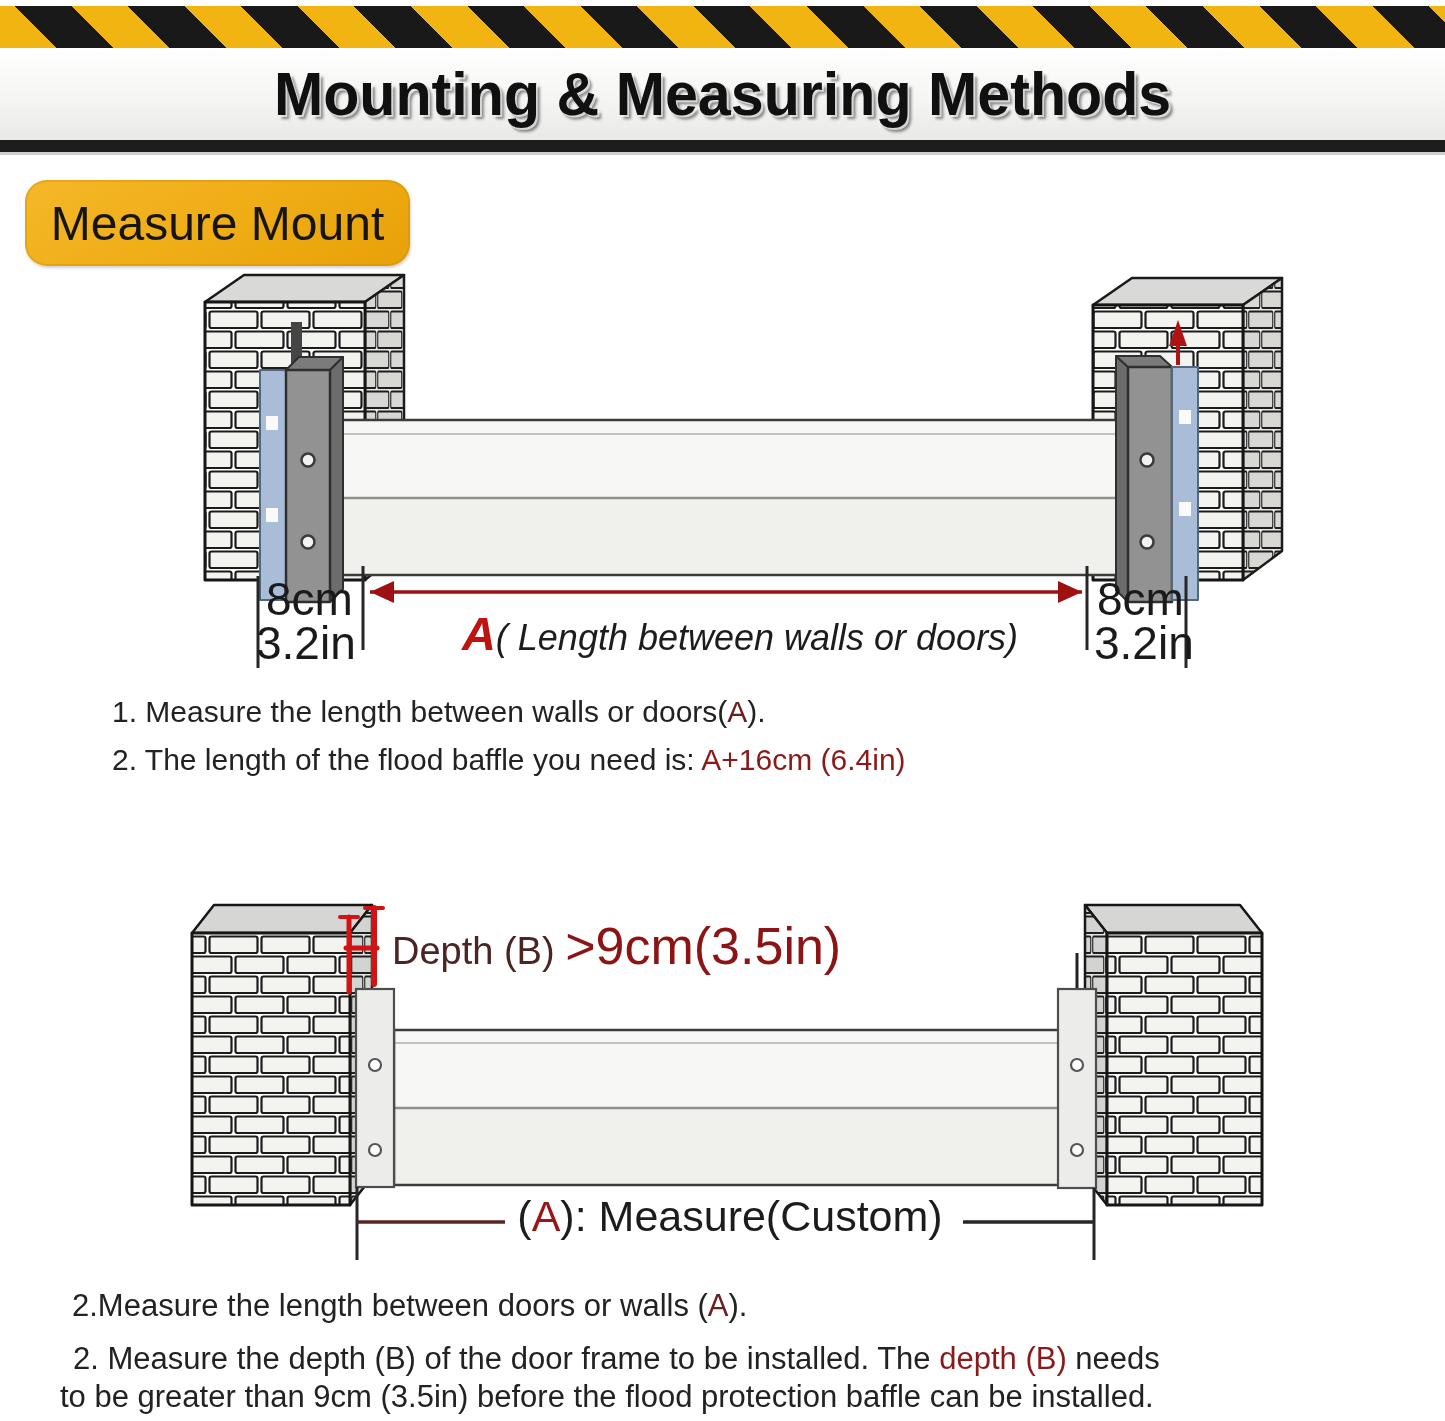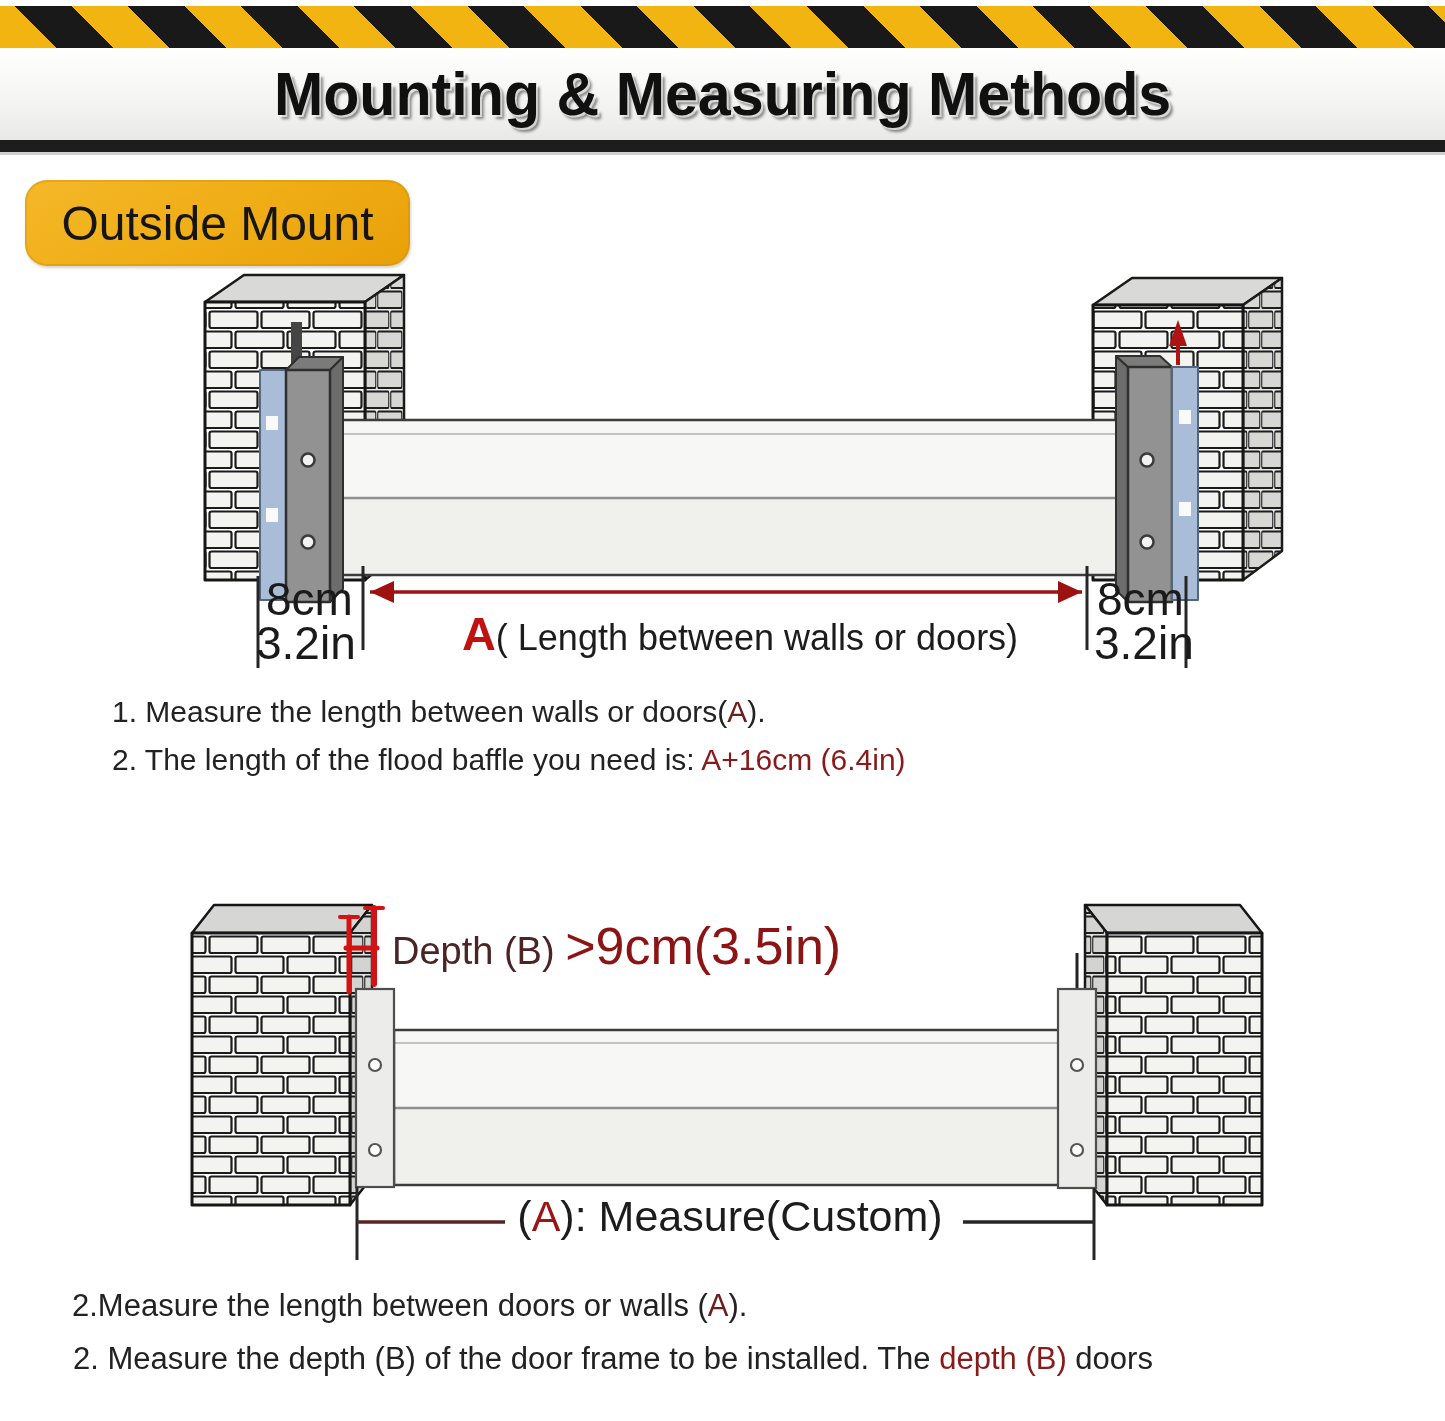--- a/index.html
+++ b/index.html
@@ -39,21 +39,21 @@
   .badge-inside  { top:806px; height:88px; }
   
   svg.diagram { position:absolute; left:0; }
   #d1 { top:270px; }
   #d2 { top:895px; }
   
   .lbl { position:absolute; color:#1a1a1a; white-space:nowrap; }
   .gap-lbl { font-size:46px; }
   .span-lbl {
     position:absolute; left:390px; top:606px; width:700px;
-    text-align:center; font-size:36px; color:#1c1c1c; white-space:nowrap;
+    text-align:center; font-size:36px; color:#1c1c1c; white-space:nowrap;font-style:italic;
   }
   .span-lbl .big-a { font-size:47px; font-weight:bold; color:#c11212; }
   .depth-lbl { left:392px; top:916px; font-size:38px; }
   .depth-dark { color:#4c2424; }
   .depth-red  { color:#8c1414; font-size:52px; }
   .len-lbl {
     position:absolute; left:420px; top:1192px; width:620px;
     text-align:center; font-size:43px; color:#1c1c1c; white-space:nowrap;
   }
   .len-lbl .red-a { color:#9a1515; }
@@ -72,21 +72,21 @@
 <div class="page">
 
   <div class="tape"></div>
   <div class="title-band">
     <h1>Mounting &amp; Measuring Methods</h1>
   </div>
   <div class="title-rule"></div>
   <div class="title-rule2"></div>
 
   <div class="badge badge-outside">
-    <span>Outside Mount</span>
+    <span>Measure Mount</span>
   </div>
 
   <svg id="d1" class="diagram" width="1445" height="400" viewBox="0 0 1445 400">
     <defs>
       <pattern id="bk1" width="52" height="40" patternUnits="userSpaceOnUse">
         <rect width="52" height="40" fill="#ffffff"></rect>
         <g fill="#f3f3f0" stroke="#1b1b1b" stroke-width="2.2">
           <rect x="1.5" y="1.5" width="48" height="16.5" rx="2"></rect>
           <rect x="-24.5" y="21.5" width="48" height="16.5" rx="2"></rect>
           <rect x="27.5" y="21.5" width="48" height="16.5" rx="2"></rect>
@@ -254,16 +254,17 @@
     <span class="depth-dark">Depth (B) </span><span class="depth-red">&gt;9cm(3.5in)</span>
   </div>
   <div class="len-lbl">
     <span>(</span><span class="red-a">A</span><span>): Measure(Custom)</span>
   </div>
 
   <div class="instr" id="i2-1">
     <span>2.Measure the length between doors or walls (</span><span class="darka">A</span><span>).</span>
   </div>
   <div class="instr" id="i2-2">
-    <span>2. Measure the depth (B) of the door frame to be installed. The </span><span class="red">depth (B)</span><span> doors</span><br>
+    <span>2. Measure the depth (B) of the door frame to be installed. The </span><span class="red">depth (B)</span><span> needs</span><br>
+    <span>to be greater than 9cm (3.5in) before the flood protection baffle can be installed.</span>
   </div>
 
 </div>
 
 </body></html>

